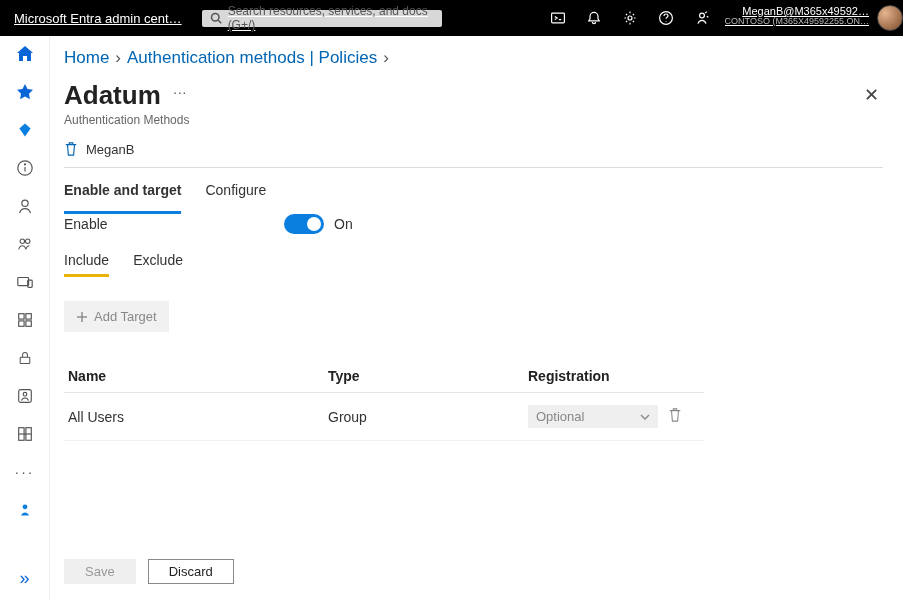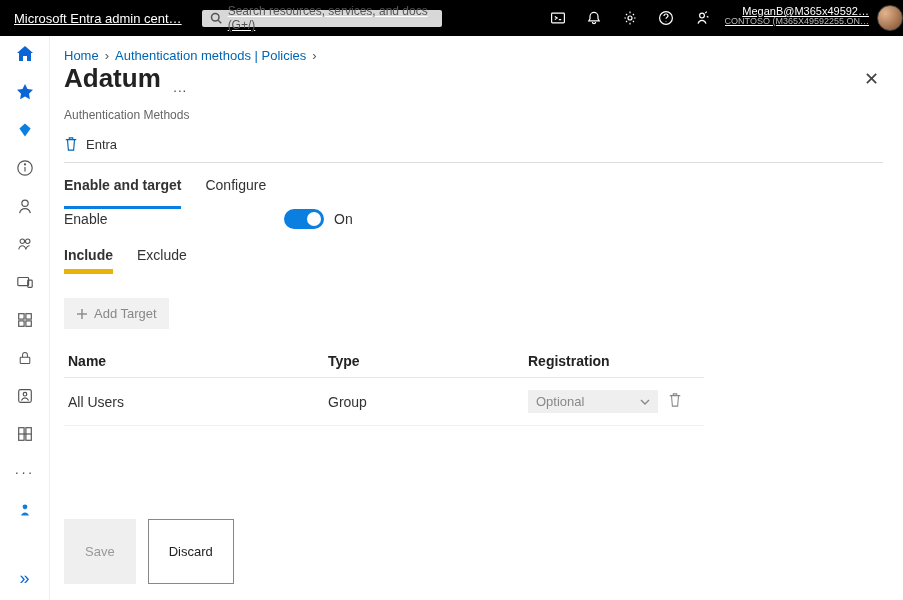--- a/index.html
+++ b/index.html
@@ -25,68 +25,68 @@
   .rail { width: 50px; background:#fff; border-right:1px solid #eee; display:flex; flex-direction:column; align-items:center; padding-top:6px; gap:14px; }
   .rail .ritem { width:24px; height:24px; display:flex; align-items:center; justify-content:center; color:#555; cursor:pointer; position:relative;}
   .rail .ritem.active-home { color:#0a66d6; }
   .rail .ritem.active-star { color:#0a66d6; }
   .rail .ritem.bluefill svg { fill:#0a66d6; stroke:none;}
   .rail .spacer { flex:1; }
   .rail .dots { color:#555; font-size:14px; letter-spacing:2px;}
 
   
   .main { flex:1; padding: 12px 20px 0 14px; position:relative; overflow:hidden;}
-  .crumbs { font-size:13px; color:#0065b3; display:flex; align-items:center; gap:6px; }
+  .crumbs { font-size:17px; color:#0065b3; display:flex; align-items:center; gap:6px; }
   .crumbs .sep { color:#555; }
-  .titleRow { display:flex; align-items:flex-end; margin-top:0; }
+  .titleRow { display:flex; align-items:flex-start; margin-top:12px; }
   .titleRow h1 { font-size:26px; font-weight:600; color:#222; }
   .titleRow .more { margin-left:12px; color:#555; font-size:14px; position:relative; top:4px;}
   .titleRow .close { margin-left:auto; color:#444; font-size:18px; cursor:pointer; padding:4px;}
-  .subtitle { font-size:12px; color:#666; margin-top:14px; }
+  .subtitle { font-size:12px; color:#666; margin-top:2px; }
 
   .deleteRow { margin-top:14px; display:flex; align-items:center; gap:8px; color:#333; font-size:13px; padding-bottom:10px; border-bottom:1px solid #ddd;}
   .deleteRow svg { width:14px; height:16px; stroke:#0065b3; }
 
   .tabs1 { display:flex; gap:24px; margin-top:14px; font-size:14px; border-bottom: none;}
   .tabs1 .tab { padding-bottom:13px; color:#333; cursor:pointer; }
   .tabs1 .tab.active { font-weight:600; border-bottom:3px solid #0a7fe0; }
 
   .row { display:flex; align-items:center; font-size:14px; color:#333;}
   .row .label { width:220px; }
 
   
   .toggle-wrap { display:flex; align-items:center; gap:10px;}
   .toggle { width:40px; height:20px; border-radius:10px; background:#0a7fe0; position:relative; cursor:pointer;}
   .toggle .knob { width:14px; height:14px; background:#fff; border-radius:50%; position:absolute; top:3px; right:3px;}
 
   .tabs2 { display:flex; gap:24px; margin-top:18px; font-size:14px;}
   .tabs2 .tab { padding-bottom:6px; color:#333; cursor:pointer;}
-  .tabs2 .tab.active { font-weight:700; border-bottom:5px solid #eab308;}
+  .tabs2 .tab.active { font-weight:400; border-bottom:3px solid #eab308;}
 
   .targetRow { display:flex; align-items:center; gap:24px; margin-top:22px; font-size:14px;}
   .targetRow .lbl { color:#333; }
   .targetRow .req { color:#c00; margin-left:2px;}
   .radio { display:flex; align-items:center; gap:6px; cursor:pointer;}
   .radio .circ { width:18px; height:18px; border-radius:50%; border:1px solid #666; display:flex; align-items:center; justify-content:center;}
   .radio.sel .circ { border:1px solid #0a7fe0;}
   .radio.sel .dot { width:10px; height:10px; border-radius:50%; background:#0a7fe0;}
 
   .addTarget { margin-top:24px; display:inline-flex; align-items:center; gap:6px; background:#f1f1f1; color:#888; padding:8px 12px; font-size:13px; cursor:not-allowed;}
   .addTarget svg { width:12px; height:12px; stroke:#888;}
 
-  table.targets { width: 640px; margin-top:16px; border-collapse:collapse; font-size:14px;}
+  table.targets { width: 640px; margin-top:28px; border-collapse:collapse; font-size:14px;}
   table.targets th { text-align:left; font-weight:600; color:#222; padding:8px 4px; border-bottom:1px solid #e6e6e6;}
   table.targets td { text-align:left; padding:12px 4px; color:#333; border-bottom:1px solid #f0f0f0;}
   .regSelect { display:flex; align-items:center; justify-content:space-between; width:130px; background:#efefef; color:#888; padding:4px 8px; font-size:13px;}
   .regSelect svg{ width:10px;height:10px; stroke:#888;}
   .trash { color:#888; cursor:pointer; }
   .trash svg { width:14px; height:16px; stroke:#888;}
 
   .footer { position:absolute; bottom:16px; left:14px; display:flex; gap:12px;}
-  .btn { font-size:13px; padding:24px 20px; cursor:pointer;margin-top:12px;}
+  .btn { font-size:13px; padding:4px 20px; cursor:pointer;margin-top:12px;}
   .btn.save { background:#efefef; color:#999; border:1px solid #efefef;}
   .btn.discard { background:#fff; color:#222; border:1px solid #888;}
 
 </style>
 </head>
 <body>
 
 <div class="topbar">
   <div class="brand">Microsoft Entra admin cent…</div>
   <div class="search">
@@ -233,21 +233,21 @@
       <h1>Adatum</h1>
       <span class="more">···</span>
       <span class="close">✕</span>
     </div>
     <div class="subtitle">Authentication Methods</div>
 
     <div class="deleteRow">
       <svg viewBox="0 0 16 18" fill="none" stroke-width="1.3">
           <path d="M2 4h12M6 4V2h4v2M4 4l1 12h6l1-12"></path>
         </svg>
-      <span>Entra</span>
+      <span>MeganB</span>
     </div>
 
     <div class="tabs1">
       <div class="tab active">Enable and target</div>
       <div class="tab">Configure</div>
     </div>
 
     <div class="row">
       <div class="label">Enable</div>
       <div class="toggle-wrap">

